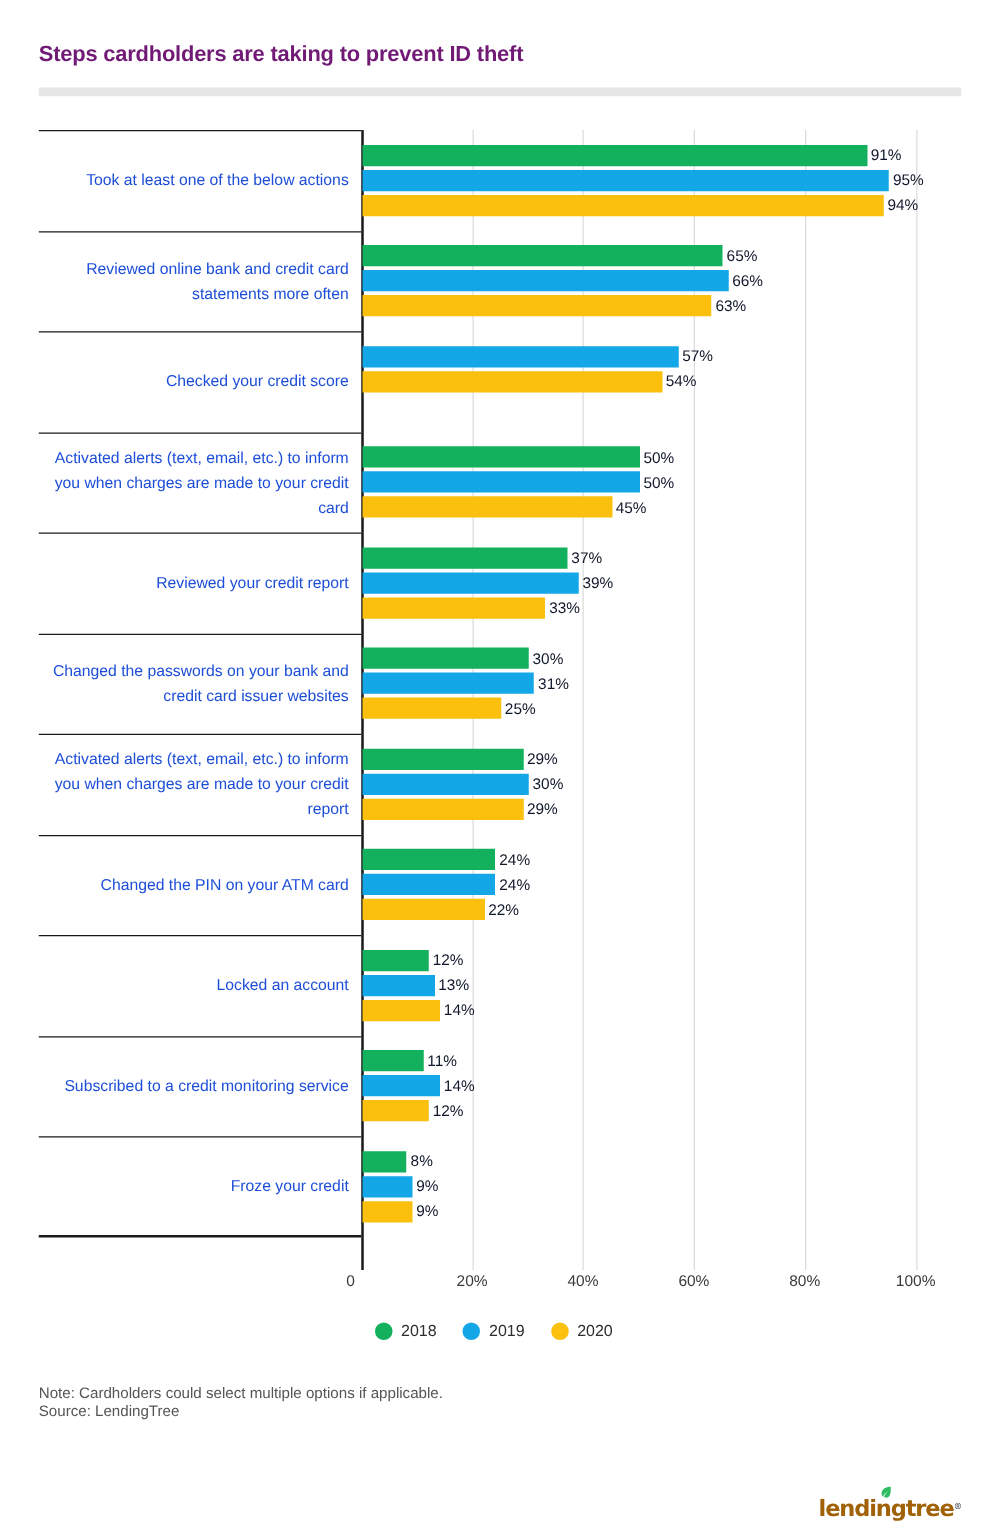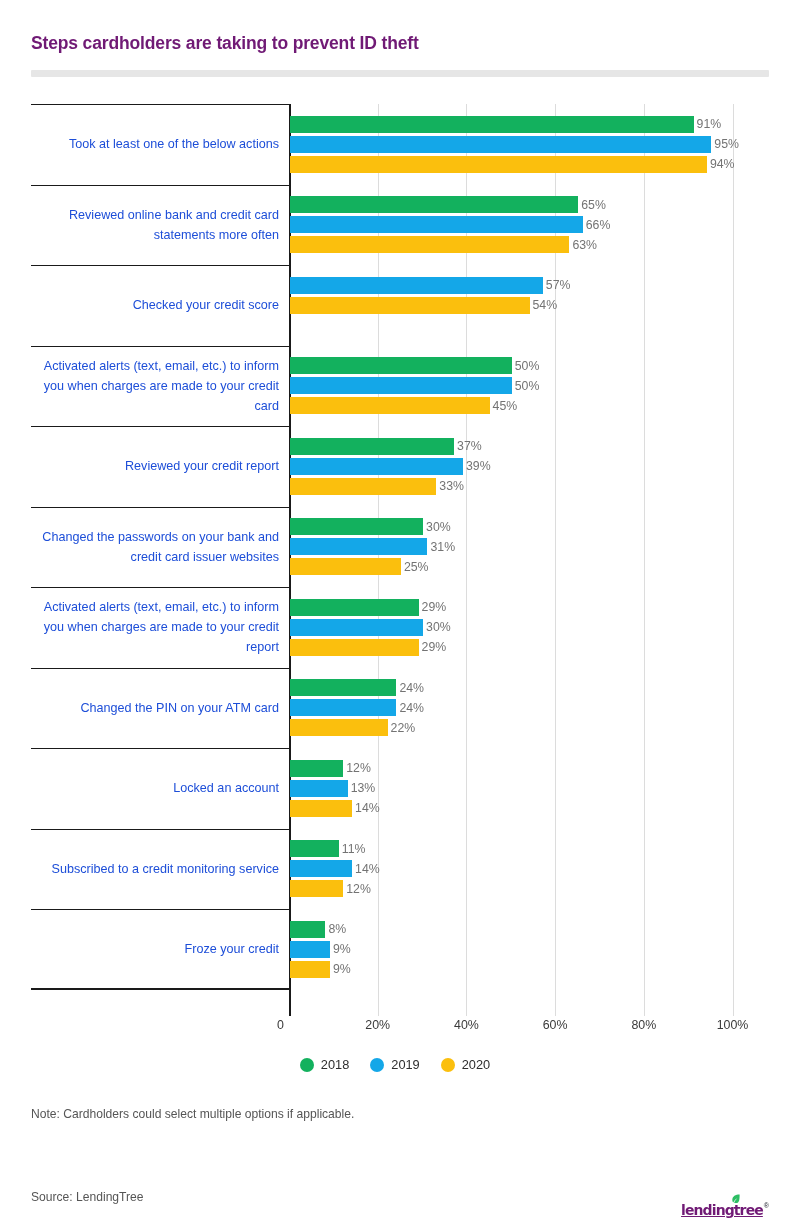--- a/index.html
+++ b/index.html
@@ -120,21 +120,21 @@
     display: flex;
     align-items: center;
   }
   .bar {
     height: 17px;
     border-radius: 0;
     flex: 0 0 auto;
   }
   .bar-value {
     font-size: 12.3px;
-    color: #737373;
+    color: #0f172a;
     margin-left: 3px;
     white-space: nowrap;
   }
 
   
   .xaxis {
     position: absolute;
     left: 31px;
     top: 1016px;
     width: 738px;
@@ -179,39 +179,38 @@
   }
 
   
   .footnote {
     position: absolute;
     left: 31px;
     font-size: 12.1px;
     color: #555555;
   }
   .footnote.note { top: 1107px; }
-  .footnote.source { top: 1190px; }
+  .footnote.source { top: 1122px; }
 
   
   .logo {
     position: absolute;
     right: 31px;
     top: 1192px;
     display: flex;
     align-items: flex-end;
     height: 26px;
   }
   .logo-text {
-    font-size: 14px;
+    font-size: 18px;
     font-weight: bold;
     letter-spacing: -0.9px;
-    color: #701a75;
+    color: #a16207;
     position: relative;
     font-family: "DejaVu Sans", sans-serif;
-    text-decoration: underline;
   }
   .logo-leaf {
     position: absolute;
     left: 48.5px;
     top: -9px;
     width: 11px;
     height: 11px;
   }
   .logo-tm {
     font-size: 7px;

